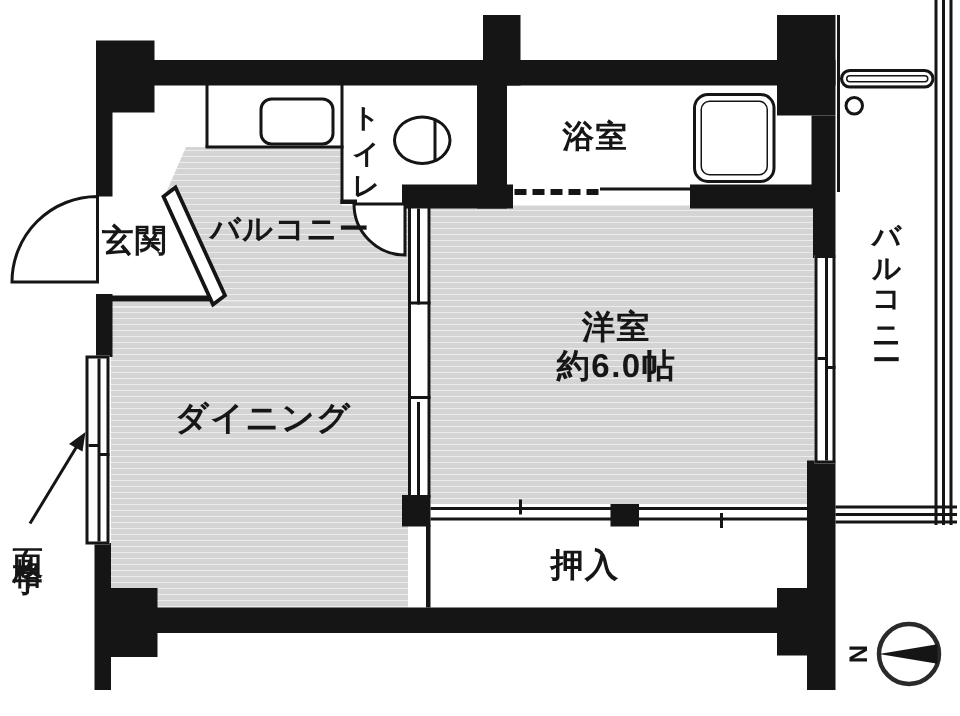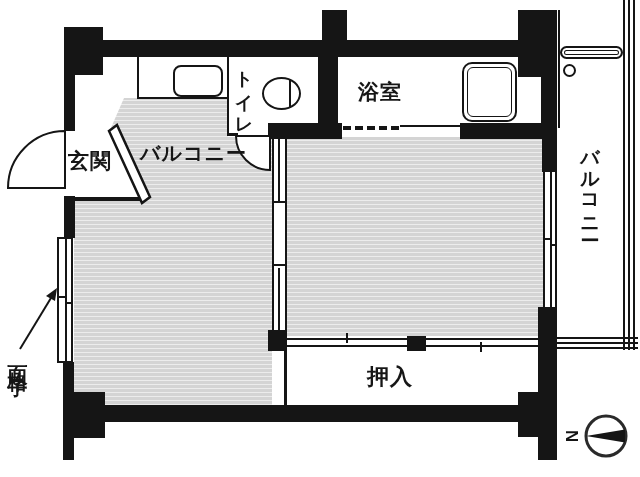--- a/index.html
+++ b/index.html
@@ -103,20 +103,25 @@
     <line x1="20" y1="349" x2="54" y2="293" stroke="#151515" stroke-width="2"></line>
     <polygon points="57,288 55,301 46,296" fill="#151515"></polygon>
     <circle cx="606" cy="436" r="20" fill="none" stroke="#2a2a2a" stroke-width="3"></circle>
     <polygon points="586,436 625,429.5 625,442.5" fill="#151515"></polygon>
     <text x="572" y="442" transform="rotate(-90 572 436)" font-size="17" font-weight="bold" font-family="Liberation Sans, sans-serif" fill="#151515" text-anchor="middle">N</text>
   </svg>
 
   <div class="room-label" style="left:68px;top:148px;">玄関</div>
   <div class="room-label" style="left:140px;top:140px;font-size:20px;">バルコニー</div>
   <div class="room-label vtext" style="left:231px;top:58px;font-size:18px;letter-spacing:3px;">トイレ</div>
-  <div class="room-label" style="left:358px;top:79px;text-align:right;">浴室</div>
+  <div class="room-label" style="left:375px;top:79px;text-align:right;">浴室</div>
+  <div class="room-label two-line" style="left:336px;top:205px;width:150px;font-size:22px;">
+    <div>洋室</div>
+    <div>約6.0帖</div>
+  </div>
   <div class="room-label two-line" style="left:98px;top:266px;width:155px;font-size:22px;">
+    <div>ダイニング</div>
   </div>
   <div class="room-label" style="left:367px;top:364px;font-size:22px;">押入</div>
   <div class="room-label vtext" style="left:577px;top:135px;font-size:19px;letter-spacing:2px;">バルコニー</div>
   <div class="room-label vtext" style="left:5px;top:350px;font-size:20px;letter-spacing:6px;">面格子</div>
 
 </div>
 
 </body></html>

